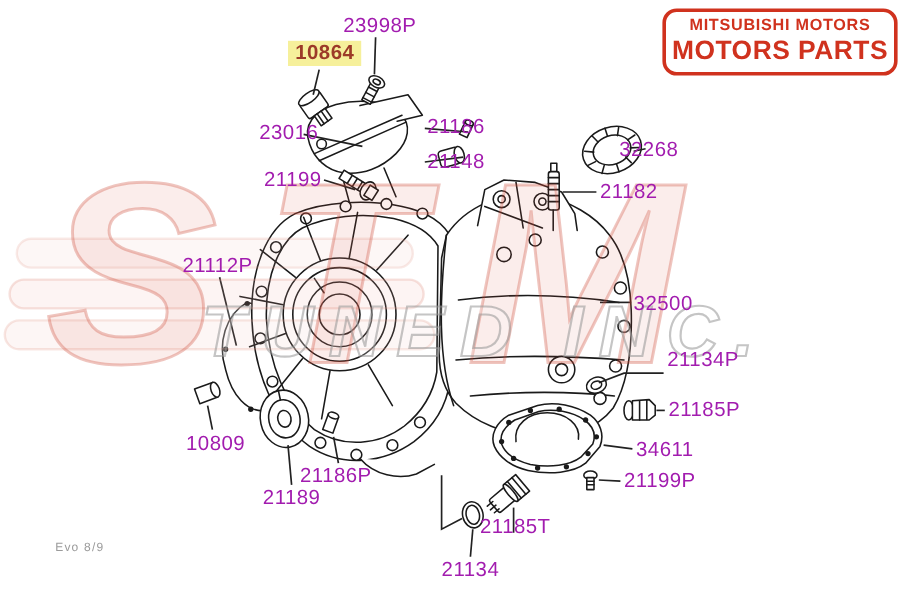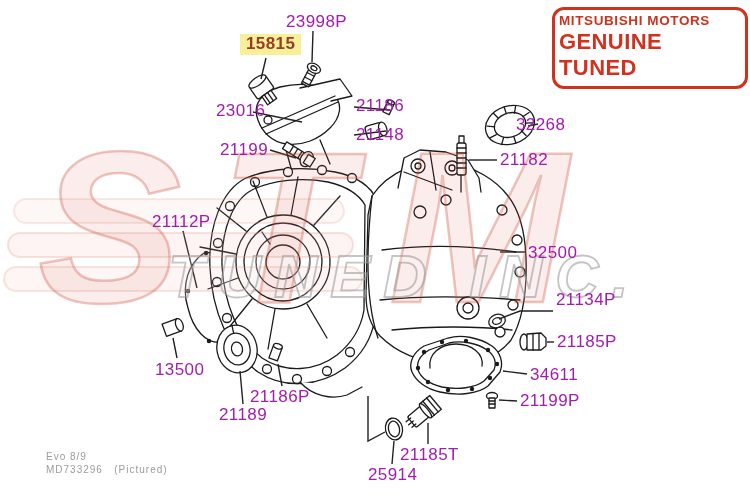--- a/index.html
+++ b/index.html
@@ -3,21 +3,21 @@
 <meta charset="utf-8">
 <style>
   html,body{margin:0;padding:0;background:#fff;}
   .stage{position:relative;width:750px;height:498px;background:#fff;overflow:hidden;
          font-family:"Liberation Sans",sans-serif;}
   .stage svg{position:absolute;left:0;top:0;}
   .plabel{position:absolute;font-size:17px;color:#a21caf;letter-spacing:.4px;
           white-space:nowrap;line-height:1.1;}
   .plabel.hl{background:#f6f09b;color:#9c3a28;padding:1px 6px;font-weight:700;}
   .genuine{position:absolute;left:552px;top:7px;width:182px;border:3px solid #d0321e;
-           border-radius:12px;padding:3px 4px 5px 4px;text-align:left;color:#d0321e;
+           border-radius:12px;padding:3px 4px 5px 4px;text-align:center;color:#d0321e;
            background:#fff;}
   .genuine .g1{font-size:13.5px;font-weight:700;letter-spacing:.6px;}
   .genuine .g2{font-size:22px;font-weight:700;letter-spacing:.4px;margin-top:1px;}
   .footer{position:absolute;left:14px;top:451px;color:#9b9b9b;font-size:10px;
           letter-spacing:1px;line-height:1.25;margin-left:32px;}
 </style>
 </head>
 <body>
 
 <div class="stage">
@@ -233,45 +233,40 @@
     <g>
       <rect x="8" y="233" width="345" height="24" rx="12" fill="rgba(240,180,170,0.14)" stroke="rgba(225,150,135,0.28)" stroke-width="2"></rect>
       <rect x="4" y="267" width="358" height="24" rx="12" fill="rgba(240,180,170,0.12)" stroke="rgba(225,150,135,0.24)" stroke-width="2"></rect>
       <rect x="14" y="199" width="330" height="24" rx="12" fill="rgba(240,180,170,0.10)" stroke="rgba(225,150,135,0.20)" stroke-width="2"></rect>
       <text x="38" y="302" font-family="Liberation Sans, sans-serif" font-size="215" font-style="italic" font-weight="bold" letter-spacing="38" fill="rgba(214,80,60,0.10)" stroke="rgba(205,75,55,0.32)" stroke-width="2.5">STM</text>
       <text x="168" y="297" font-family="Liberation Sans, sans-serif" font-size="60" font-style="italic" font-weight="bold" letter-spacing="13" fill="rgba(255,255,255,0.20)" stroke="rgba(150,150,150,0.55)" stroke-width="1.8">TUNED INC.</text>
     </g>
   </svg>
 
   <div class="plabel" style="left:286px;top:13px">23998P</div>
-  <div class="plabel hl" style="left:240px;top:34px">15815</div>
+  <div class="plabel hl" style="left:240px;top:34px">10864</div>
   <div class="plabel" style="left:216px;top:102px">23016</div>
   <div class="plabel" style="left:356px;top:97px">21186</div>
   <div class="plabel" style="left:356px;top:126px">21148</div>
   <div class="plabel" style="left:220px;top:141px">21199</div>
   <div class="plabel" style="left:516px;top:116px">32268</div>
   <div class="plabel" style="left:500px;top:151px">21182</div>
   <div class="plabel" style="left:152px;top:213px">21112P</div>
   <div class="plabel" style="left:528px;top:244px">32500</div>
   <div class="plabel" style="left:556px;top:291px">21134P</div>
   <div class="plabel" style="left:557px;top:333px">21185P</div>
-  <div class="plabel" style="left:155px;top:361px">13500</div>
+  <div class="plabel" style="left:155px;top:361px">10809</div>
   <div class="plabel" style="left:250px;top:388px">21186P</div>
   <div class="plabel" style="left:219px;top:406px">21189</div>
   <div class="plabel" style="left:530px;top:366px">34611</div>
   <div class="plabel" style="left:520px;top:392px">21199P</div>
-  <div class="plabel" style="left:400px;top:446px">21185T</div>
-  <div class="plabel" style="left:368px;top:466px">25914</div>
+  <div class="plabel" style="left:400px;top:430px">21185T</div>
+  <div class="plabel" style="left:368px;top:466px">21134</div>
 
   <div class="genuine">
     <div class="g1">MITSUBISHI MOTORS</div>
-    <div class="g2">GENUINE TUNED</div>
+    <div class="g2">MOTORS PARTS</div>
   </div>
 
   <div class="footer">
     <div>Evo 8/9</div>
-    <div>
-      <span>MD733296</span>
-      <span>&nbsp;</span>
-      <span>(Pictured)</span>
-    </div>
   </div>
 </div>
 
 </body></html>

